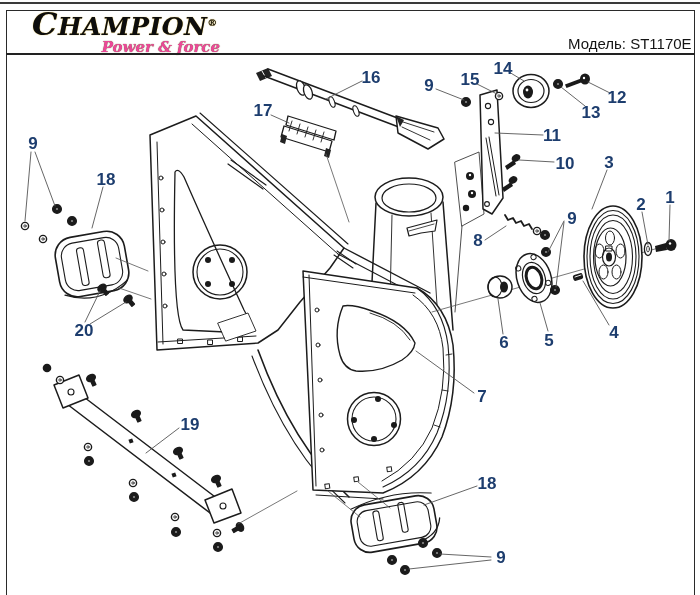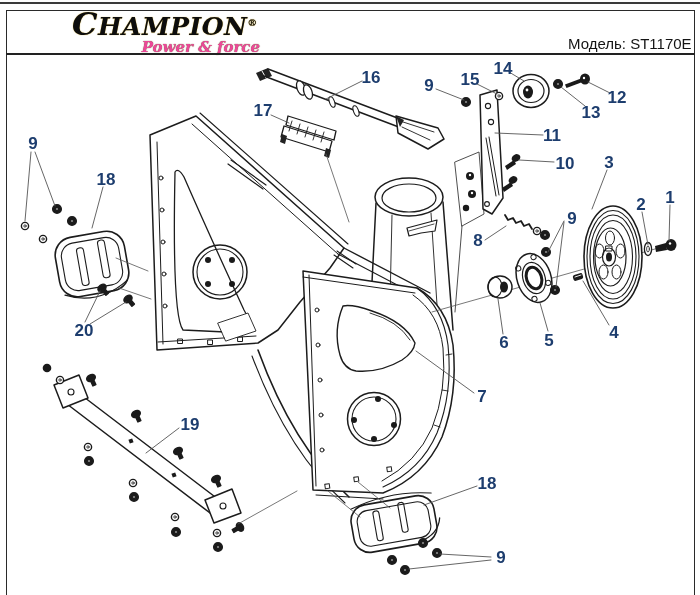--- a/index.html
+++ b/index.html
@@ -1,21 +1,21 @@
 <!DOCTYPE html>
 <html><head>
 <meta charset="utf-8">
 <style>
   html,body{margin:0;padding:0;background:#e8e8e8;}
   .stage{position:relative;width:700px;height:595px;background:#fff;overflow:hidden;
          font-family:"Liberation Sans",sans-serif;}
   .top-rule{position:absolute;top:2px;left:0;right:0;height:2px;background:#3a3a3a;}
   .frame{position:absolute;left:6px;top:10px;right:5px;bottom:-4px;border:1.6px solid #2a2a2a;}
   .header-underline{position:absolute;top:53px;left:6px;right:5px;height:1.6px;background:#222;}
-  .logo{position:absolute;left:32px;top:9px;width:188px;margin-left:40px;}
+  .logo{position:absolute;left:32px;top:9px;width:188px;}
   .logo-main{font-family:"DejaVu Serif","Liberation Serif",serif;font-style:italic;font-weight:bold;
              font-size:25px;line-height:27px;color:#0d0d0d;letter-spacing:.5px;white-space:nowrap;
              text-shadow:0 0 1px #caa21e;}
   .logo-main::first-letter{font-size:32px;}
   .reg{font-size:10px;vertical-align:super;}
   .logo-tag{font-family:"DejaVu Serif","Liberation Serif",serif;font-style:italic;font-weight:bold;
             font-size:15px;line-height:14px;color:#ec4899;text-align:right;
             text-shadow:0 0 1px #4d3c00;}
   .cat-title{position:absolute;left:233px;top:35px;font-size:15px;color:#141414;}
   .model-label{position:absolute;left:545px;top:35px;font-size:15px;color:#141414;padding-left:23px;}

